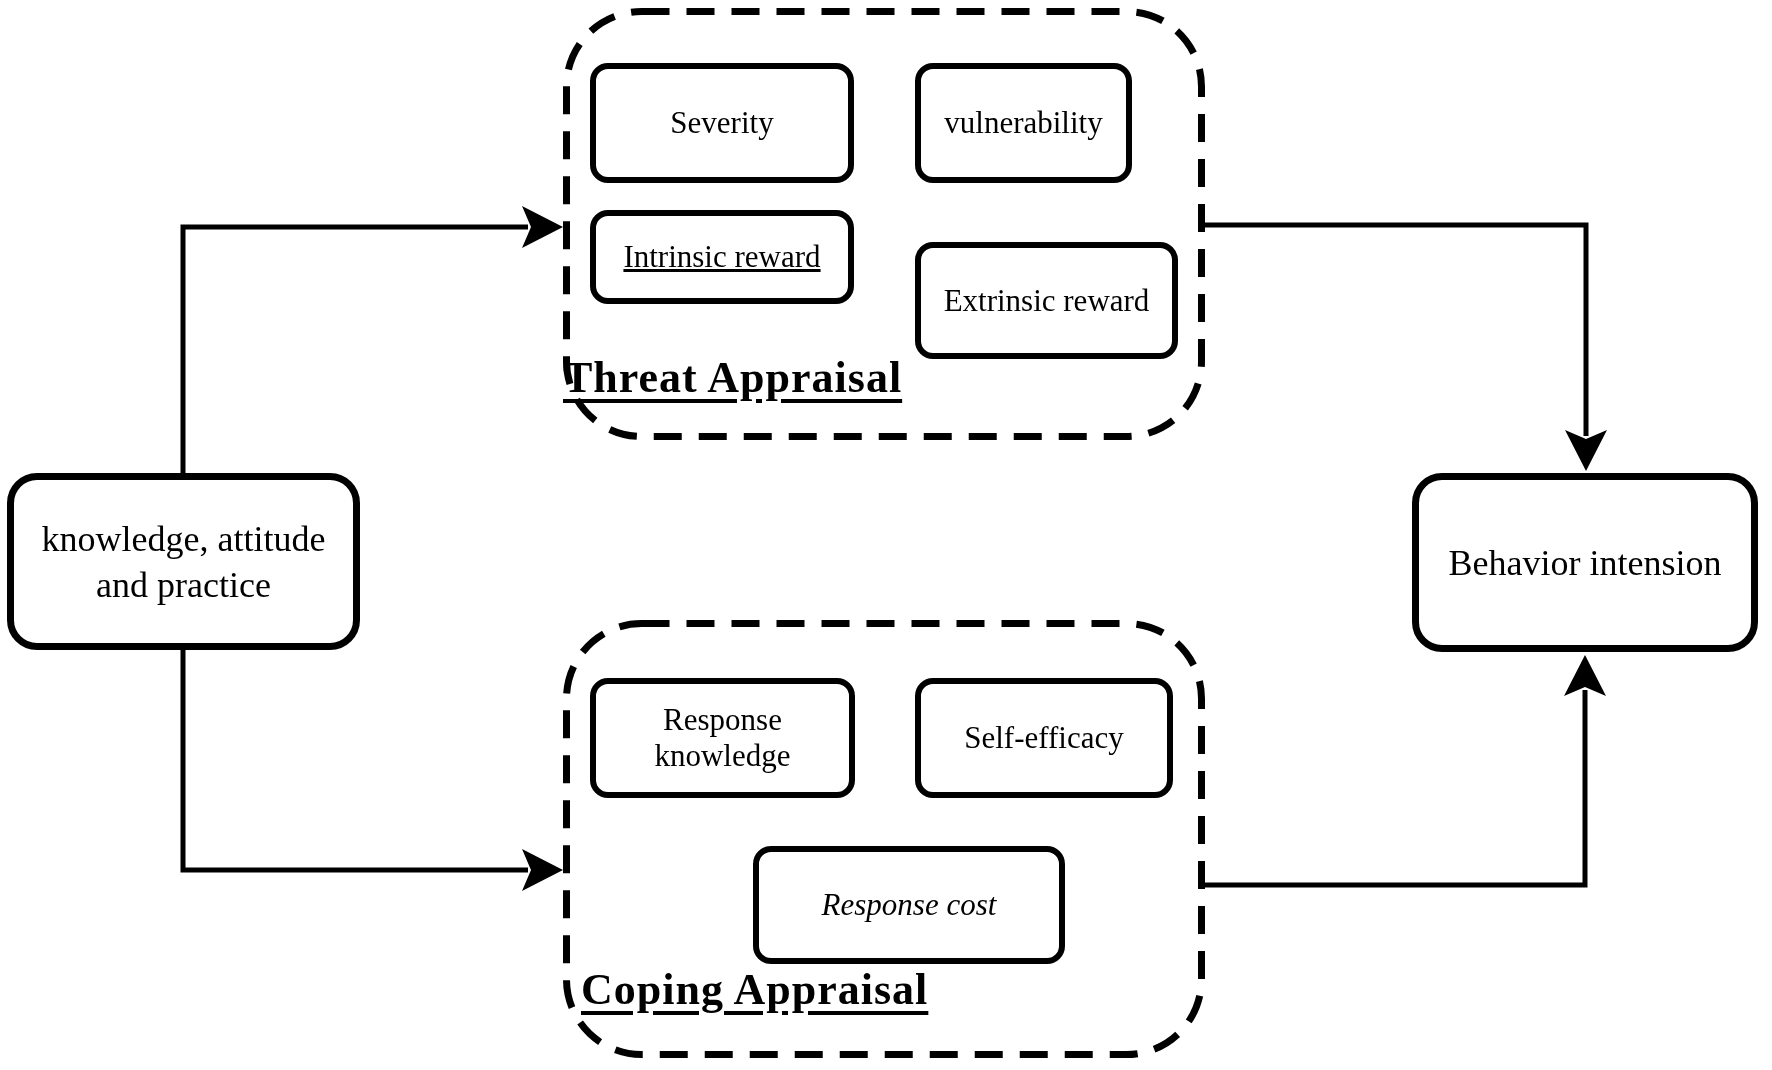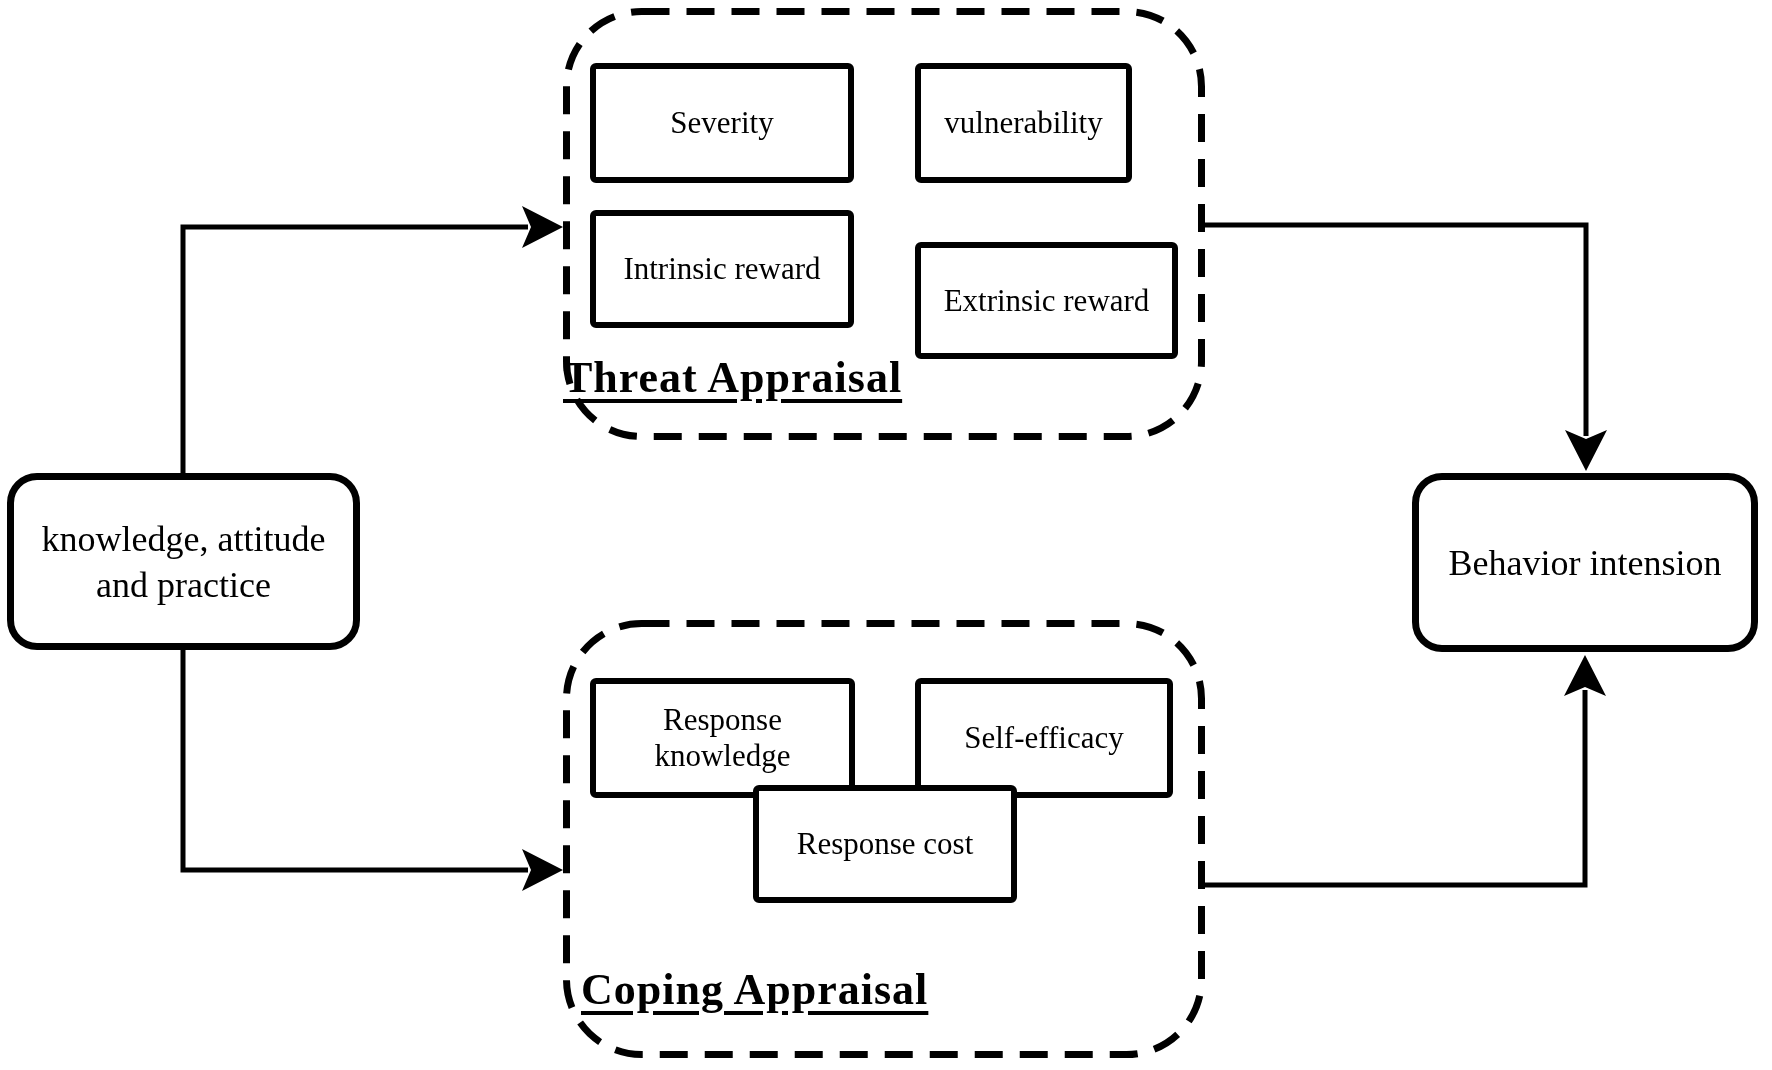--- a/index.html
+++ b/index.html
@@ -20,21 +20,21 @@
     position: absolute;
     left: 0;
     top: 0;
     width: 1772px;
     height: 1070px;
   }
   .node {
     position: absolute;
     box-sizing: border-box;
     border: 6px solid #000000;
-    border-radius: 6px;
+    border-radius: 18px;
     background: #ffffff;
     display: flex;
     align-items: center;
     justify-content: center;
     text-align: center;
     font-size: 31px;
     line-height: 1.15;
     padding: 4px 8px;
   }
   .big-node {
@@ -54,26 +54,26 @@
     text-underline-offset: 7px;
     letter-spacing: 1px;
   }
   
   .kap-node        { left: 7px;    top: 473px; width: 353px; height: 177px; }
   
   .behavior-node   { left: 1412px; top: 473px; width: 346px; height: 179px; }
   
   .severity-node   { left: 590px;  top: 63px;  width: 264px; height: 120px; }
   .vulnerability-node { left: 915px; top: 63px; width: 217px; height: 120px; }
-  .intrinsic-node  { left: 590px;  top: 210px; width: 264px; height: 118px; }
+  .intrinsic-node  { left: 590px;  top: 210px; width: 264px; height: 94px; text-decoration: underline; }
   .extrinsic-node  { left: 915px;  top: 210px; width: 263px; height: 117px; margin-top: 32px; }
   
   .resp-eff-node   { left: 590px;  top: 678px; width: 265px; height: 120px; }
   .self-eff-node   { left: 915px;  top: 678px; width: 258px; height: 120px; }
-  .resp-cost-node  { left: 753px;  top: 785px; width: 264px; height: 118px; }
+  .resp-cost-node  { left: 753px;  top: 846px; width: 312px; height: 118px; font-style: italic; }
   
   .threat-title    { left: 563px;  top: 352px; width: 642px; }
   .coping-title    { left: 581px;  top: 964px; width: 642px; }
 </style>
 </head>
 <body>
 
 <div id="canvas">
 
   <svg id="connector-layer" viewBox="0 0 1772 1070" xmlns="http://www.w3.org/2000/svg">

